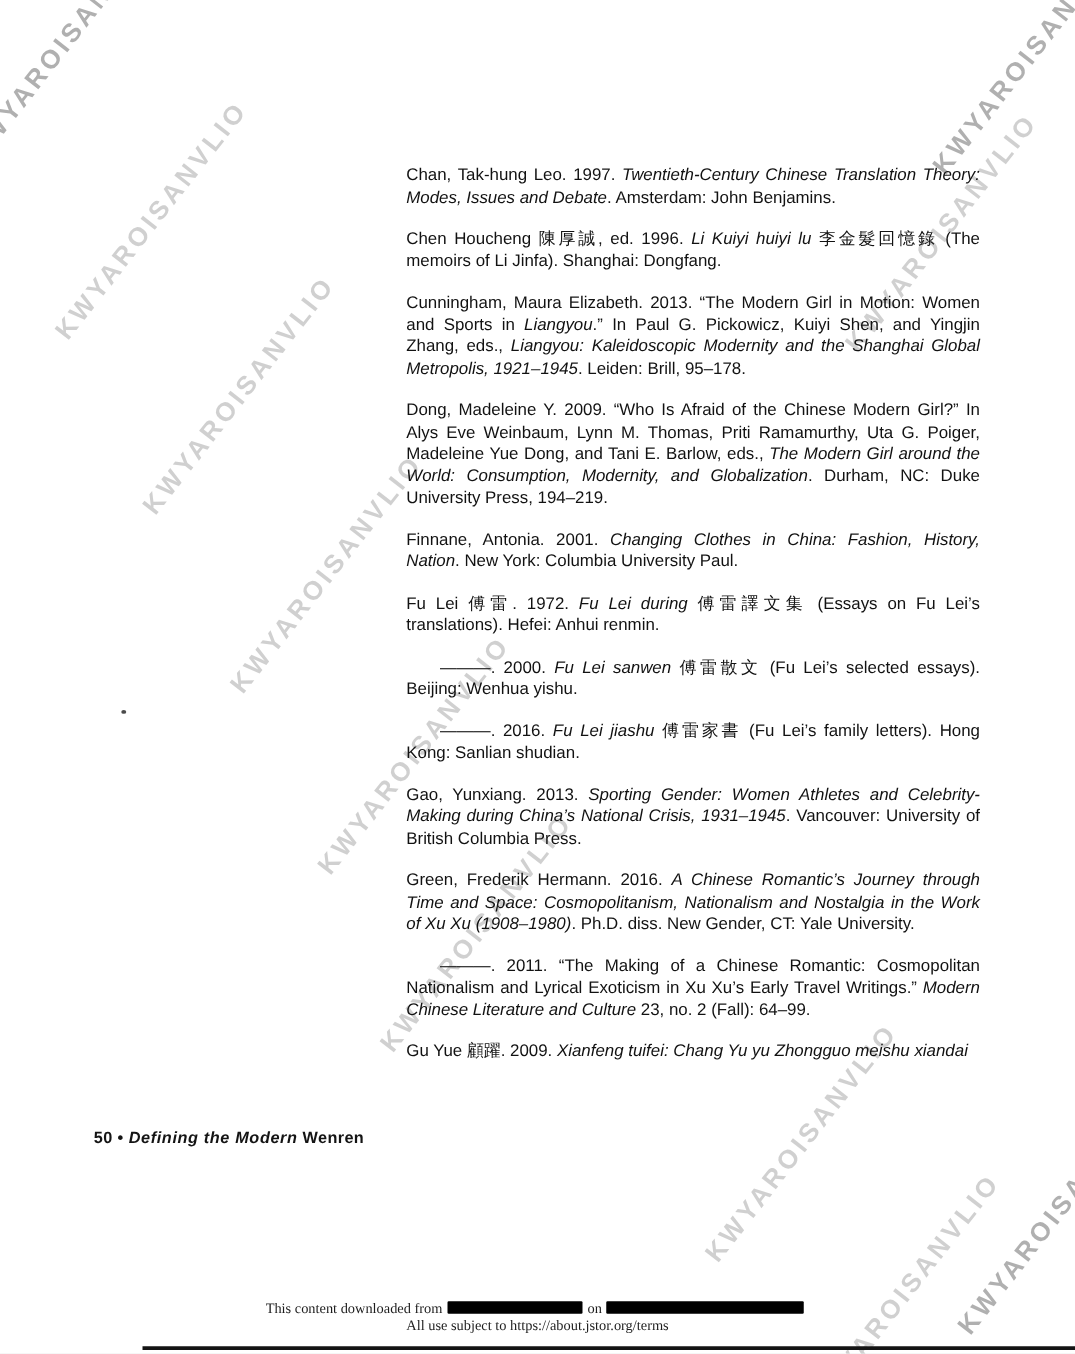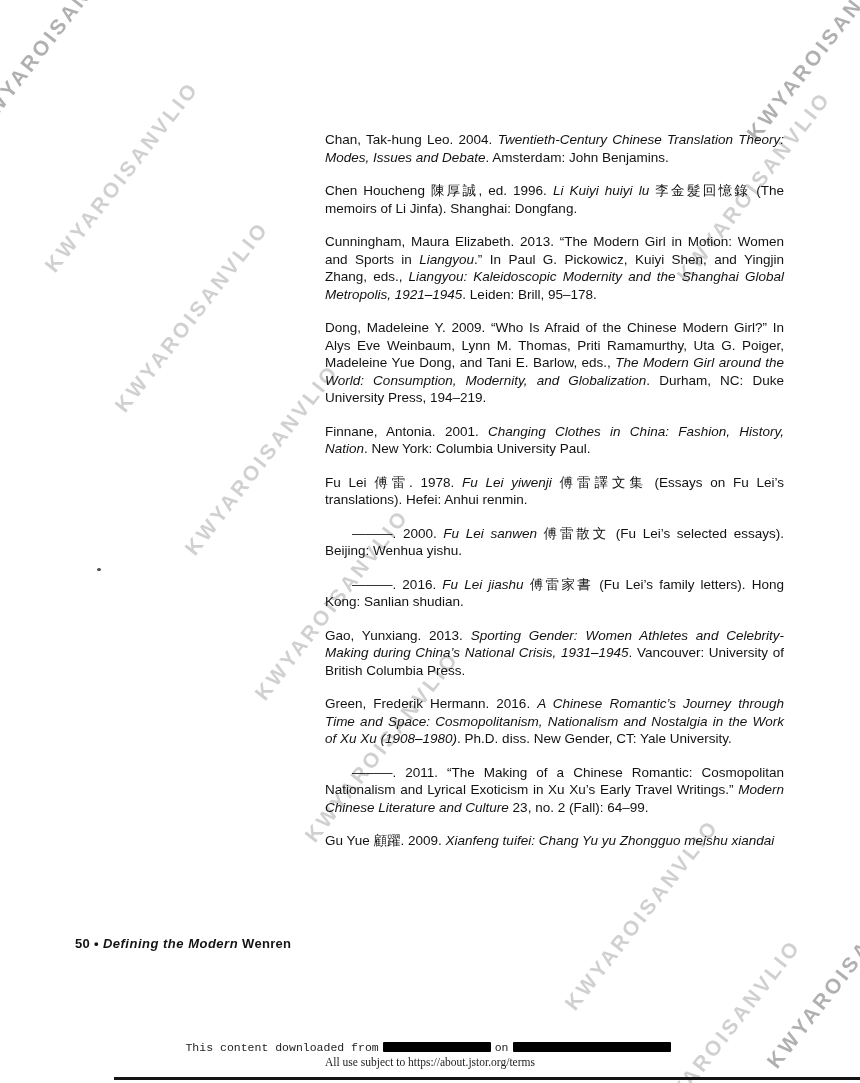--- a/index.html
+++ b/index.html
@@ -52,35 +52,34 @@
   .entry em{font-style:italic;}
 
   
   .footer{
     position:absolute;
     left:75px;top:902px;
     font-size:13px;
     font-weight:bold;
     color:#141414;
     letter-spacing:0.3px;
-    margin-top:34px;
   }
   .footer .bullet{margin:0 4px;}
   .footer .series{font-style:italic;letter-spacing:0.5px;margin-right:4px;}
 
   
   .jstor{
     position:absolute;
     left:0;right:0;top:1041px;
     text-align:center;
     font-family:"Liberation Serif",serif;
     font-size:11.5px;
     color:#1d1d1d;
   }
-  .jl1{margin-bottom:2px;font-family:Liberation Mono, monospace;}
+  .jl1{margin-bottom:2px;}
   .redact{
     display:inline-block;
     height:10px;
     background:#000;
     vertical-align:middle;
     margin:0 4px 2px 4px;
     border-radius:1px;
   }
   .r1{width:108px;}
   .r2{width:158px;}
@@ -113,26 +112,26 @@
     <span class="wm wm5">KWYAROISANVLIO</span>
     <span class="wm wm6">KWYAROISANVLIO</span>
     <span class="wm wm7 dark">KWYAROISANVLIO</span>
     <span class="wm wm8">KWYAROISANVLIO</span>
     <span class="wm wm9">KWYAROISANVLIO</span>
     <span class="wm wm10">KWYAROISANVLIO</span>
     <span class="wm wm11 dark">KWYAROISANVLIO</span>
   </div>
 
   <div class="bib">
-      <p class="entry"><span>Chan, Tak-hung Leo. 2004. </span><em>Twentieth-Century Chinese Translation Theory: Modes, Issues and Debate</em><span>. Amsterdam: John Benjamins.</span></p>
+      <p class="entry"><span>Chan, Tak-hung Leo. 1997. </span><em>Twentieth-Century Chinese Translation Theory: Modes, Issues and Debate</em><span>. Amsterdam: John Benjamins.</span></p>
       <p class="entry"><span>Chen Houcheng 陳厚誠, ed. 1996. </span><em>Li Kuiyi huiyi lu</em><span> 李金髮回憶錄 (The memoirs of Li Jinfa). Shanghai: Dongfang.</span></p>
       <p class="entry"><span>Cunningham, Maura Elizabeth. 2013. “The Modern Girl in Motion: Women and Sports in </span><em>Liangyou</em><span>.” In Paul G. Pickowicz, Kuiyi Shen, and Yingjin Zhang, eds., </span><em>Liangyou: Kaleidoscopic Modernity and the Shanghai Global Metropolis, 1921–1945</em><span>. Leiden: Brill, 95–178.</span></p>
       <p class="entry"><span>Dong, Madeleine Y. 2009. “Who Is Afraid of the Chinese Modern Girl?” In Alys Eve Weinbaum, Lynn M. Thomas, Priti Ramamurthy, Uta G. Poiger, Madeleine Yue Dong, and Tani E. Barlow, eds., </span><em>The Modern Girl around the World: Consumption, Modernity, and Globalization</em><span>. Durham, NC: Duke University Press, 194–219.</span></p>
       <p class="entry"><span>Finnane, Antonia. 2001. </span><em>Changing Clothes in China: Fashion, History, Nation</em><span>. New York: Columbia University Paul.</span></p>
-      <p class="entry"><span>Fu Lei 傅雷. 1978. </span><em>Fu Lei yiwenji</em><span> 傅雷譯文集 (Essays on Fu Lei’s translations). Hefei: Anhui renmin.</span></p>
+      <p class="entry"><span>Fu Lei 傅雷. 1972. </span><em>Fu Lei during</em><span> 傅雷譯文集 (Essays on Fu Lei’s translations). Hefei: Anhui renmin.</span></p>
       <p class="entry indented"><span>———. 2000. </span><em>Fu Lei sanwen</em><span> 傅雷散文 (Fu Lei’s selected essays). Beijing: Wenhua yishu.</span></p>
       <p class="entry indented"><span>———. 2016. </span><em>Fu Lei jiashu</em><span> 傅雷家書 (Fu Lei’s family letters). Hong Kong: Sanlian shudian.</span></p>
       <p class="entry"><span>Gao, Yunxiang. 2013. </span><em>Sporting Gender: Women Athletes and Celebrity-Making during China’s National Crisis, 1931–1945</em><span>. Vancouver: University of British Columbia Press.</span></p>
       <p class="entry"><span>Green, Frederik Hermann. 2016. </span><em>A Chinese Romantic’s Journey through Time and Space: Cosmopolitanism, Nationalism and Nostalgia in the Work of Xu Xu (1908–1980)</em><span>. Ph.D. diss. New Gender, CT: Yale University.</span></p>
       <p class="entry indented"><span>———. 2011. “The Making of a Chinese Romantic: Cosmopolitan Nationalism and Lyrical Exoticism in Xu Xu’s Early Travel Writings.” </span><em>Modern Chinese Literature and Culture</em><span> 23, no. 2 (Fall): 64–99.</span></p>
       <p class="entry"><span>Gu Yue 顧躍. 2009. </span><em>Xianfeng tuifei: Chang Yu yu Zhongguo meishu xiandai</em></p>
     </div>
 
   <div class="footer">
     <span>50</span><span class="bullet">•</span><span class="series">Defining the Modern</span><span>Wenren</span>

